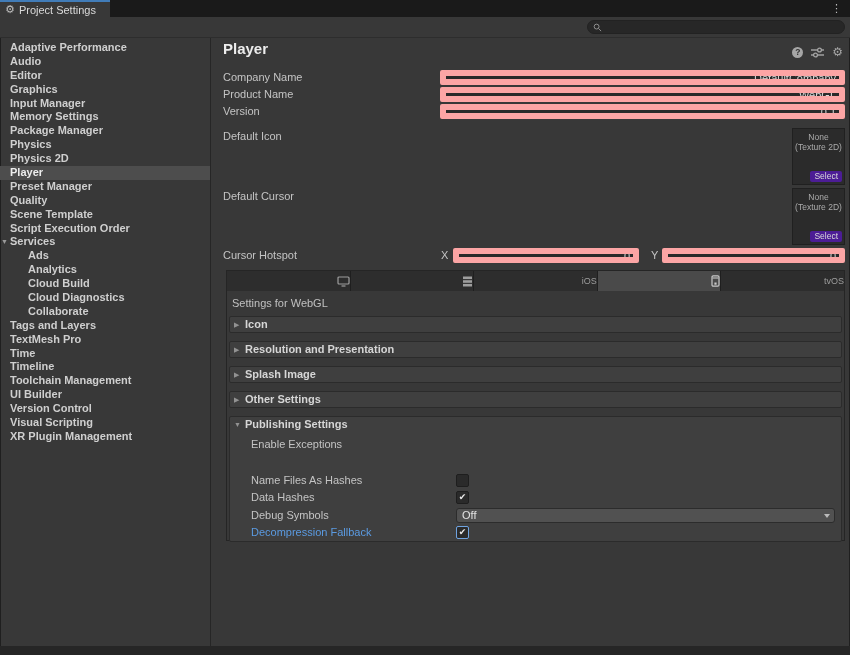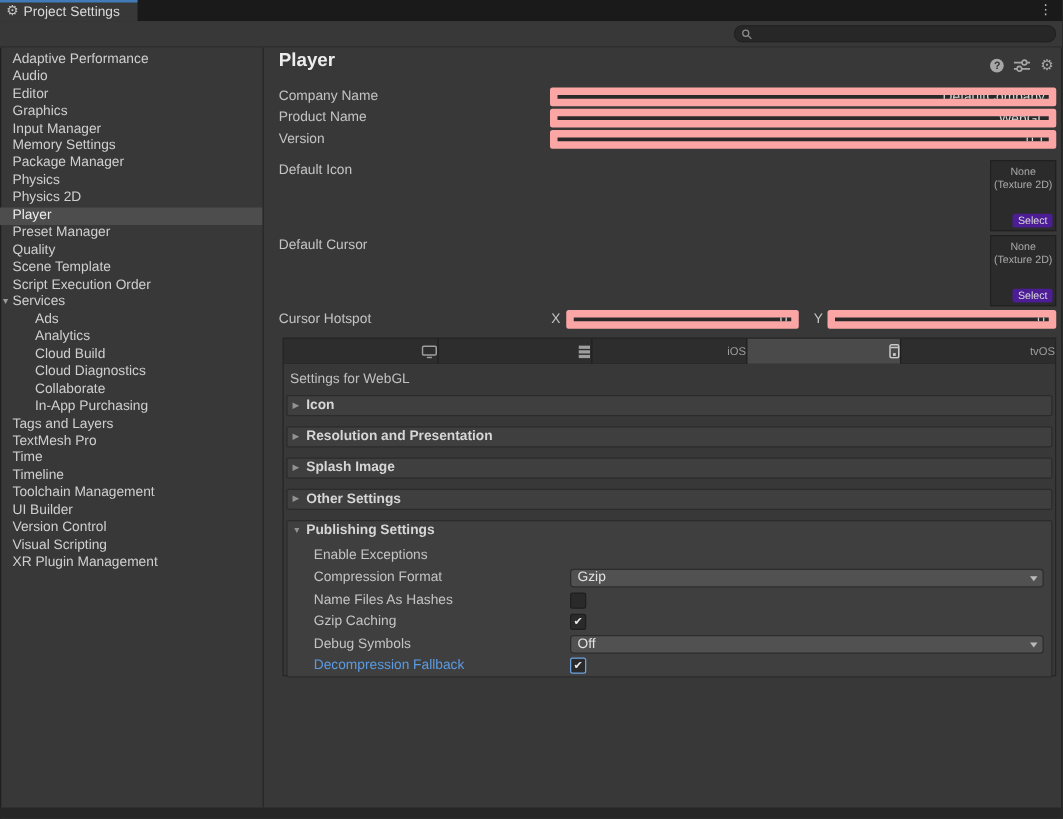--- a/index.html
+++ b/index.html
@@ -23,21 +23,21 @@
   .search {
     position:absolute; right:5px; top:3px; width:258px; height:14px; background:#272727;
     border:1px solid #222; border-radius:8px; display:flex; align-items:center; padding-left:5px;
   }
   .search input { flex:1; background:transparent; border:none; outline:none; color:#cfcfcf; font-size:10px; font-family:inherit; }
   
   .body { position:absolute; top:38px; left:0; right:0; bottom:9px; }
   .bottom-strip { position:absolute; bottom:0; left:0; right:0; height:9px; background:#262626; }
   
   .sidebar { position:absolute; left:0; top:0; width:211px; height:100%; border-right:1px solid #262626; padding-top:3px; overflow:hidden; }
-  .s-item { height:13.9px; line-height:13.9px; font-size:11px; color:#cfcfcf; padding-left:10px; white-space:nowrap; position:relative; cursor:default; }
+  .s-item { height:13.9px; line-height:13.9px; font-size:11px; color:#cfcfcf; padding-left:10px; white-space:nowrap; position:relative; cursor:default;font-weight:bold; }
   .s-item.sub { padding-left:28px; }
   .s-item.selected { background:#4d4d4d; color:#ededed; }
   .s-item .tri { position:absolute; left:1px; top:0; font-size:7px; color:#9a9a9a; }
   .s-item .s-label { display:inline; }
   
   .main { position:absolute; left:212px; top:0; right:0; height:100%; }
   .m-title { position:absolute; left:11px; top:2px; font-size:15px; font-weight:bold; color:#ededed; }
   .h-icons { position:absolute; right:7px; top:8px; display:flex; gap:8px; align-items:center; }
   .help-circle { width:11px; height:11px; border-radius:50%; background:#a6a6a6; color:#303030; font-size:8.5px; font-weight:bold; display:flex; align-items:center; justify-content:center; }
   .gear-glyph2 { font-size:12px; color:#a6a6a6; line-height:12px; }
@@ -126,21 +126,20 @@
       <div class="s-item">Script Execution Order</div>
       <div class="s-item">
         <span class="tri">▼</span>
         <span class="s-label">Services</span>
       </div>
       <div class="s-item sub">Ads</div>
       <div class="s-item sub">Analytics</div>
       <div class="s-item sub">Cloud Build</div>
       <div class="s-item sub">Cloud Diagnostics</div>
       <div class="s-item sub">Collaborate</div>
-      <div class="s-item sub">In-App Purchasing</div>
       <div class="s-item">Tags and Layers</div>
       <div class="s-item">TextMesh Pro</div>
       <div class="s-item">Time</div>
       <div class="s-item">Timeline</div>
       <div class="s-item">Toolchain Management</div>
       <div class="s-item">UI Builder</div>
       <div class="s-item">Version Control</div>
       <div class="s-item">Visual Scripting</div>
       <div class="s-item">XR Plugin Management</div>
     </div>
@@ -242,35 +241,28 @@
           <div class="pub">
             <div class="pub-header">
               <span class="tri">▼</span>
               <span>Publishing Settings</span>
             </div>
 
             <div class="p-row" style="top:20px">
               <span class="p-label">Enable Exceptions</span>
             </div>
 
-            <div class="p-row" style="top:38px">
-              <span class="p-label">Compression Format</span>
-              <div class="dropdown">
-                <span>Gzip</span>
-                <span class="dd-arrow"></span>
-              </div>
-            </div>
 
             <div class="p-row" style="top:56px">
               <span class="p-label">Name Files As Hashes</span>
               <div class="checkbox"></div>
             </div>
 
             <div class="p-row" style="top:73px">
-              <span class="p-label">Gzip Caching</span>
+              <span class="p-label">Data Hashes</span>
               <div class="checkbox">
                 <span>✔</span>
               </div>
             </div>
 
             <div class="p-row" style="top:91px">
               <span class="p-label">Debug Symbols</span>
               <div class="dropdown">
                 <span>Off</span>
                 <span class="dd-arrow"></span>

